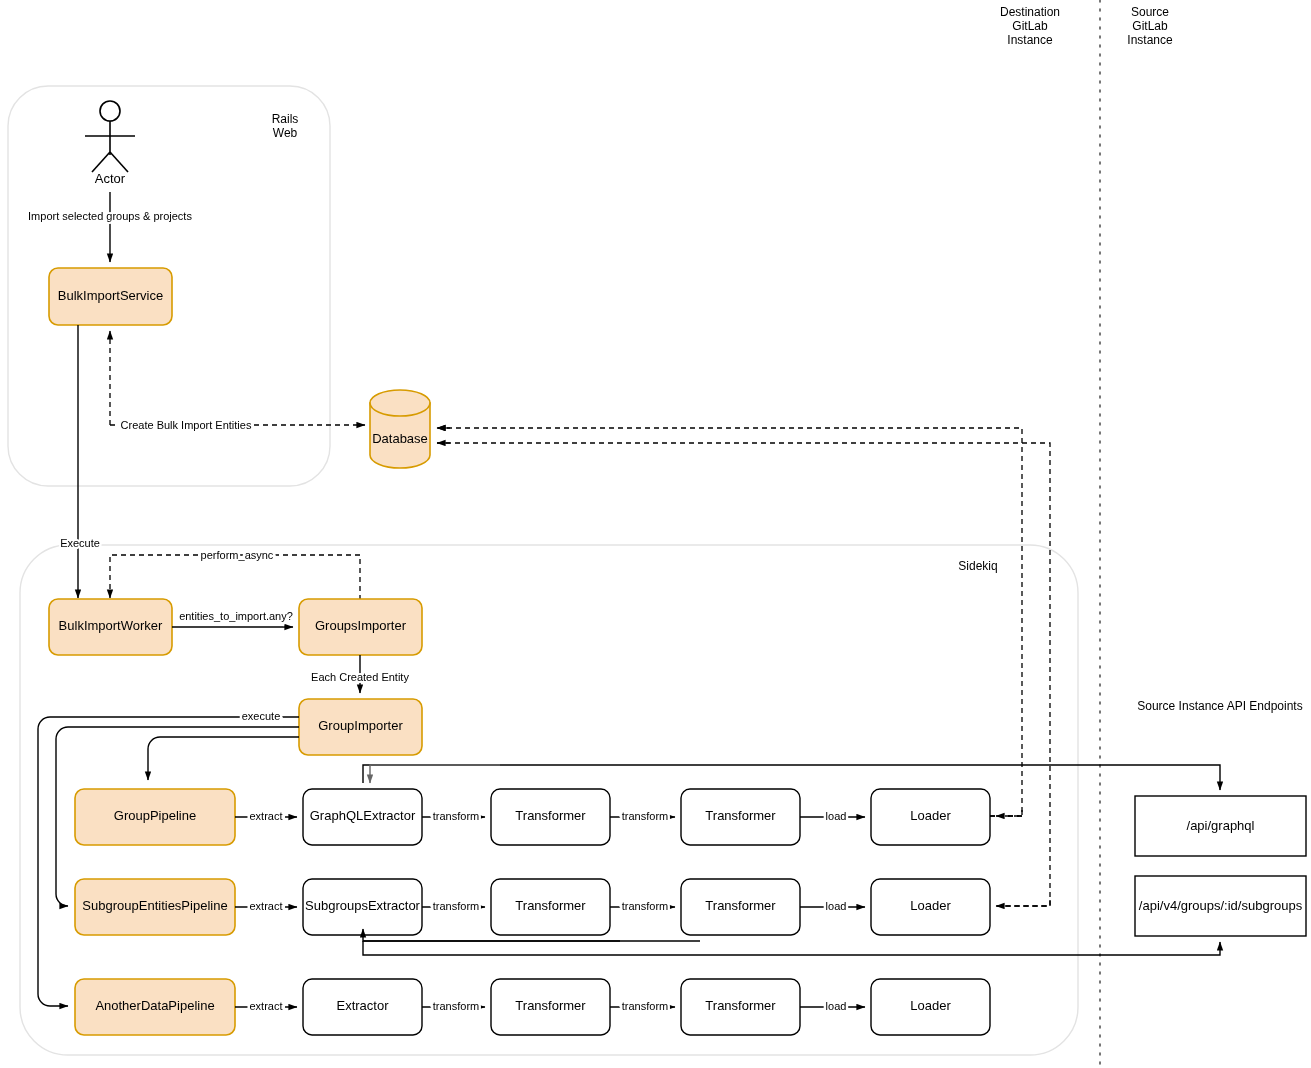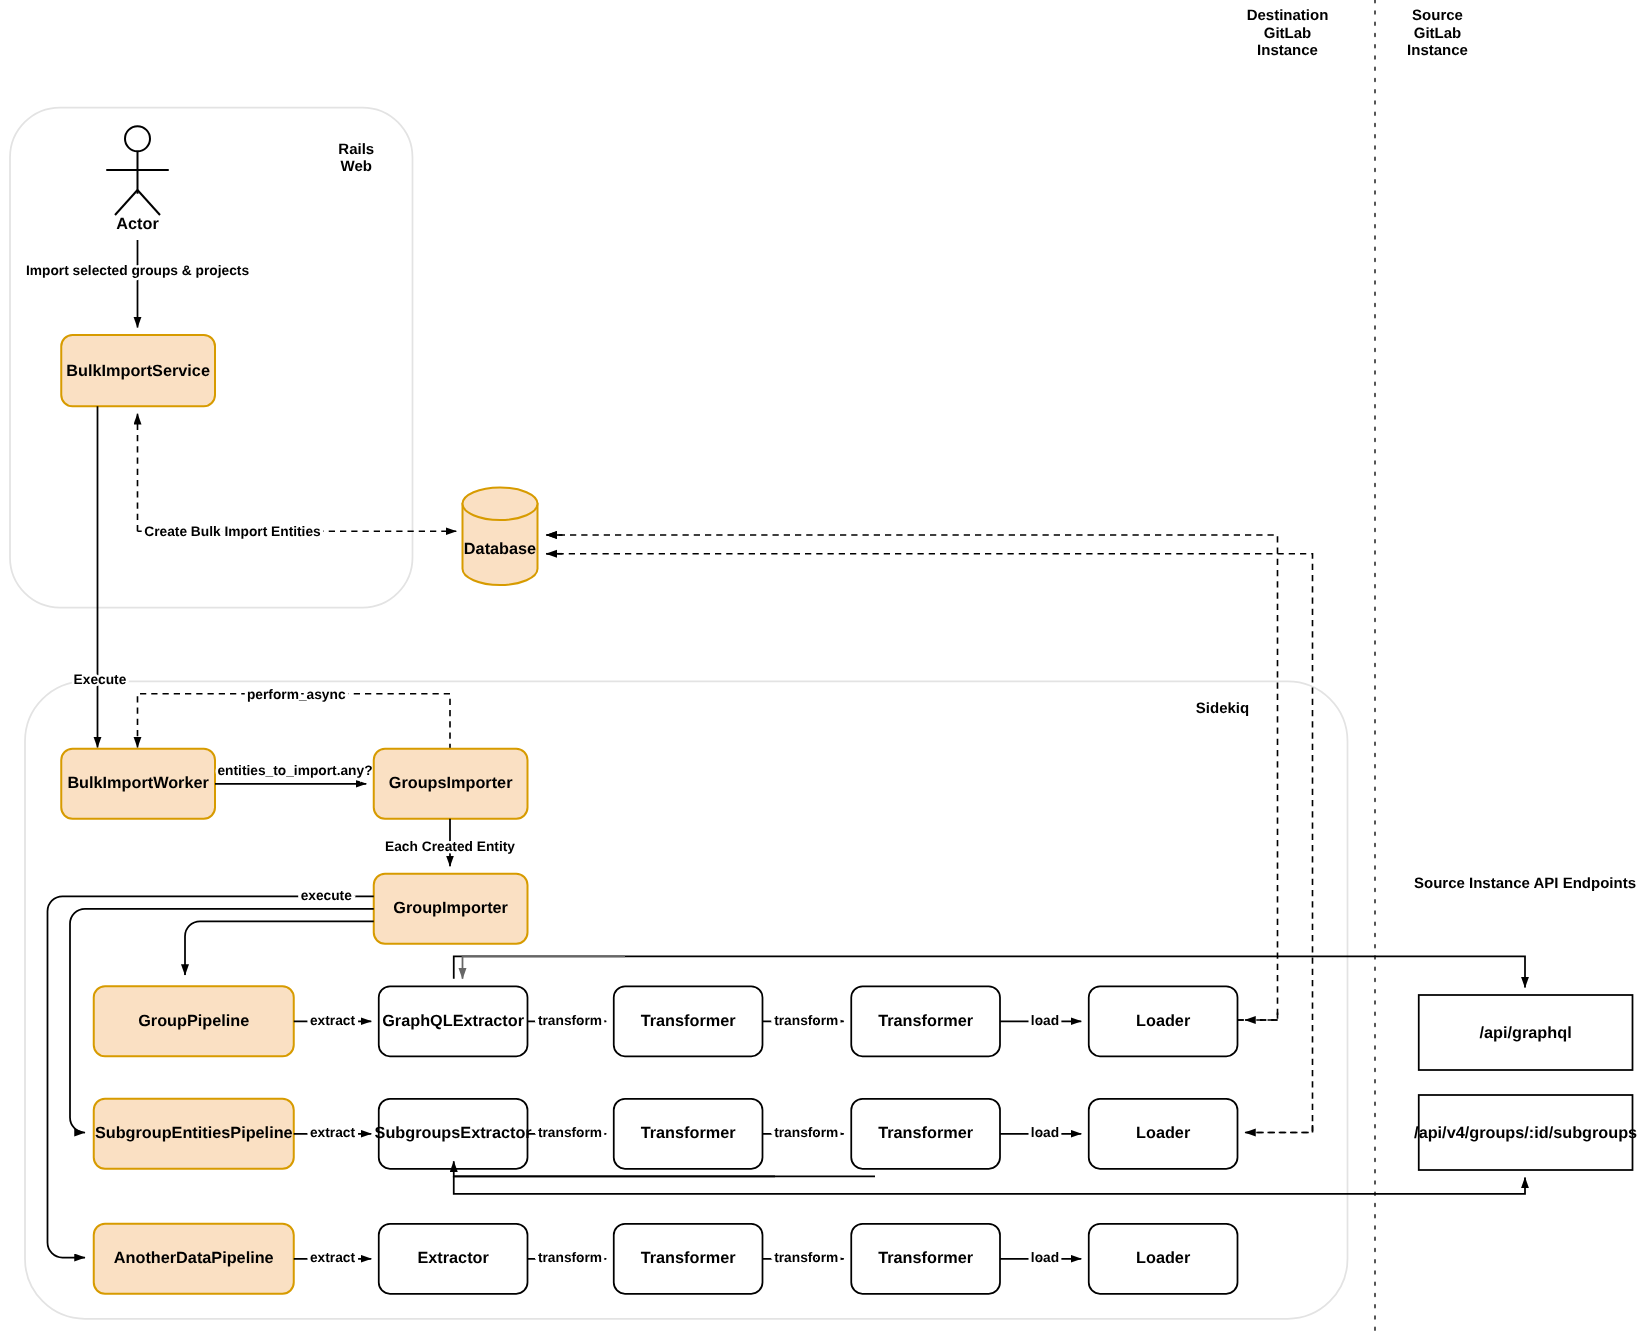--- a/index.html
+++ b/index.html
@@ -1,18 +1,18 @@
 <!DOCTYPE html>
 <html><head>
 <meta charset="utf-8">
 <style>
   html,body{margin:0;padding:0;background:#ffffff;}
   body{width:1311px;height:1068px;overflow:hidden;
        font-family:"Liberation Sans","DejaVu Sans",sans-serif;}
-  #stage{position:relative;width:1155px;height:1068px;font-weight:bold;}
+  #stage{position:relative;width:1155px;height:1068px;}
   svg#diagram{position:absolute;left:0;top:0;width:1311px;height:1068px;}
   .nodeLabel{font-family:"Liberation Sans","DejaVu Sans",sans-serif;font-size:13px;fill:#000;
              text-anchor:middle;dominant-baseline:middle;}
   .edgeLabel{font-family:"Liberation Sans","DejaVu Sans",sans-serif;font-size:11px;fill:#000;
              text-anchor:middle;dominant-baseline:middle;}
   .zoneLabel{font-family:"Liberation Sans","DejaVu Sans",sans-serif;font-size:12px;fill:#000;
              text-anchor:middle;dominant-baseline:middle;}
   .lblSmall{font-family:"Liberation Sans","DejaVu Sans",sans-serif;font-size:12px;fill:#000;
              text-anchor:middle;dominant-baseline:middle;}
 </style>

